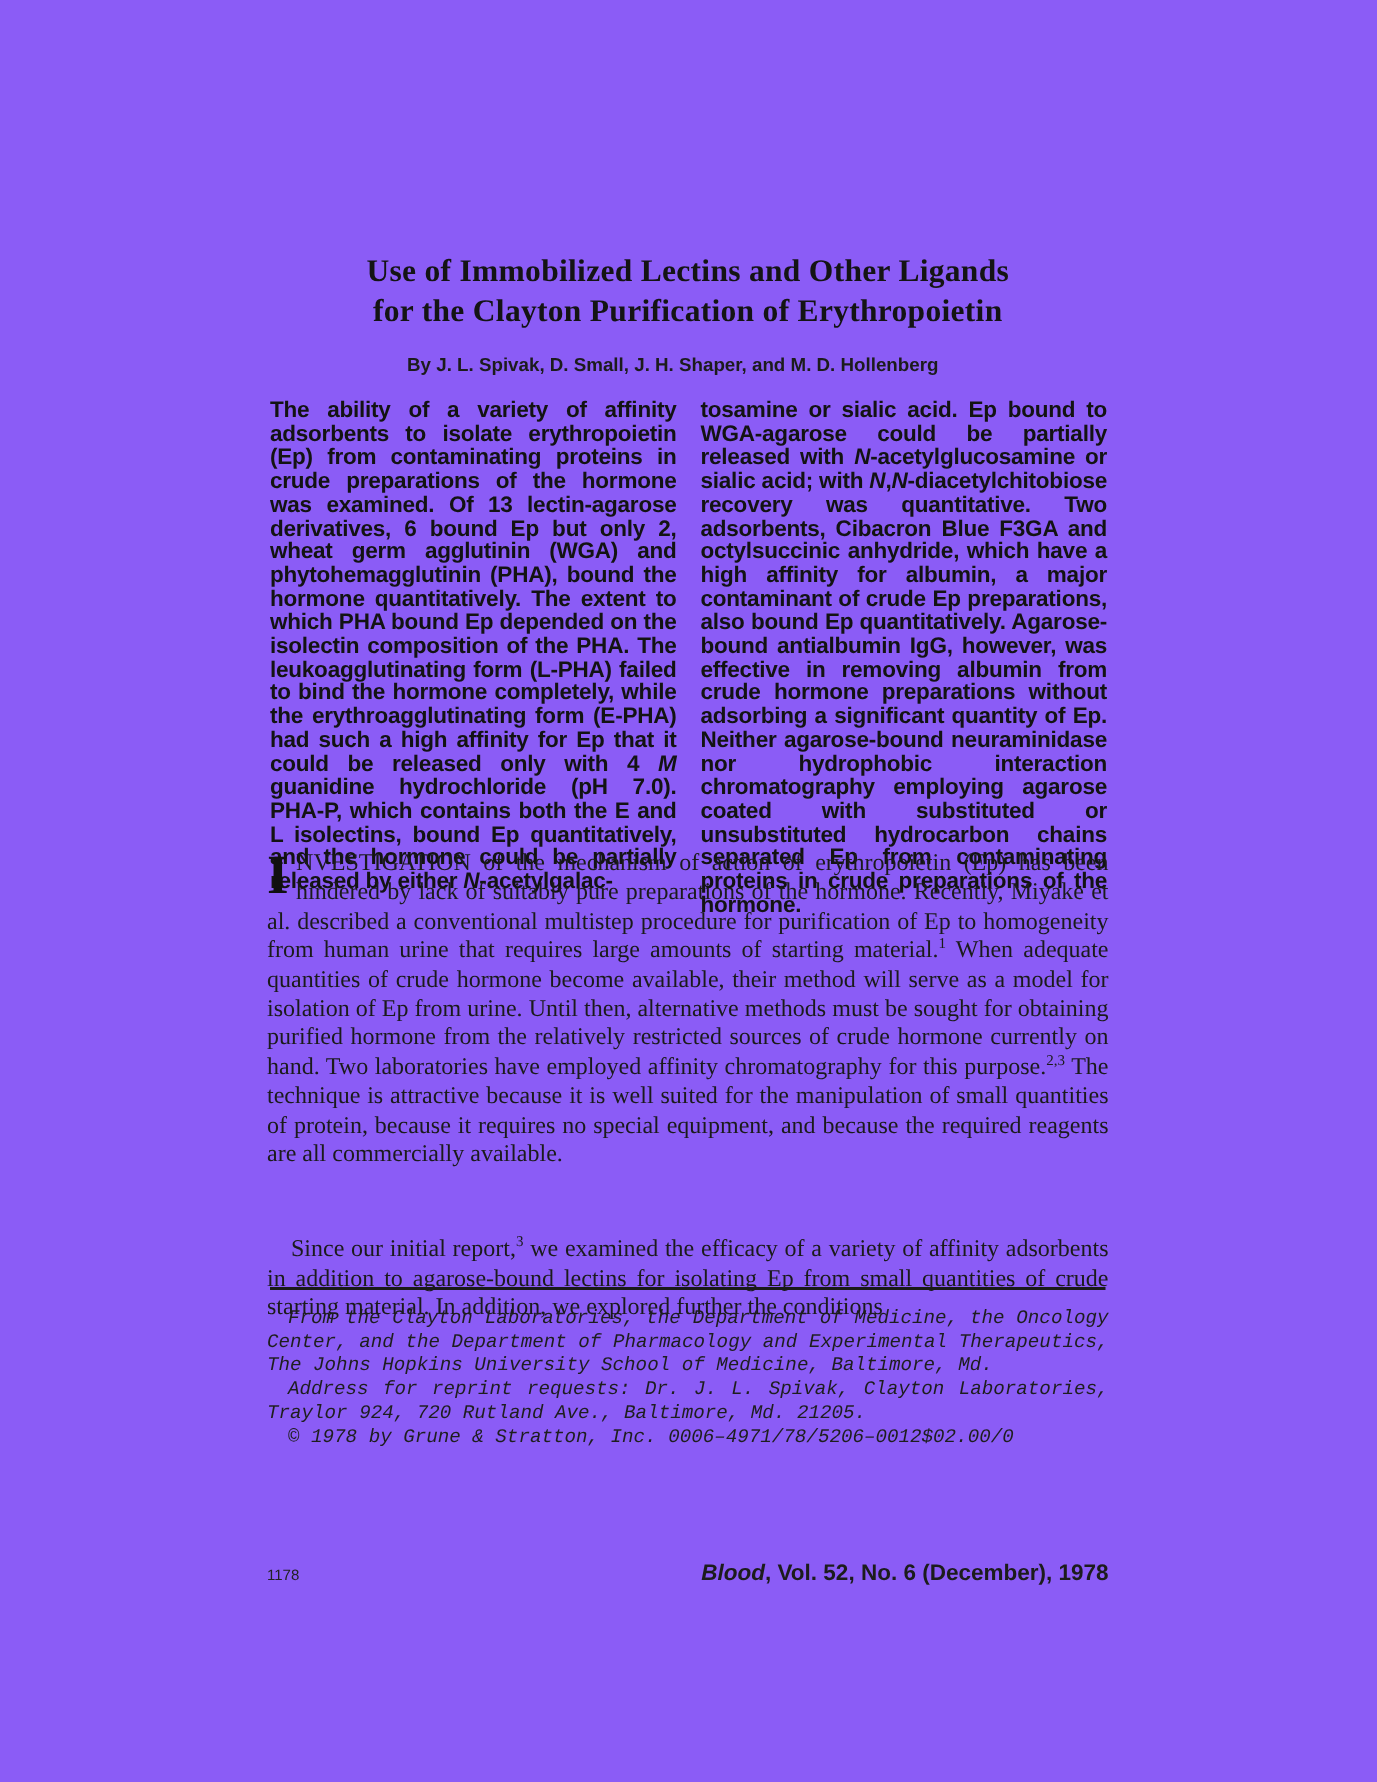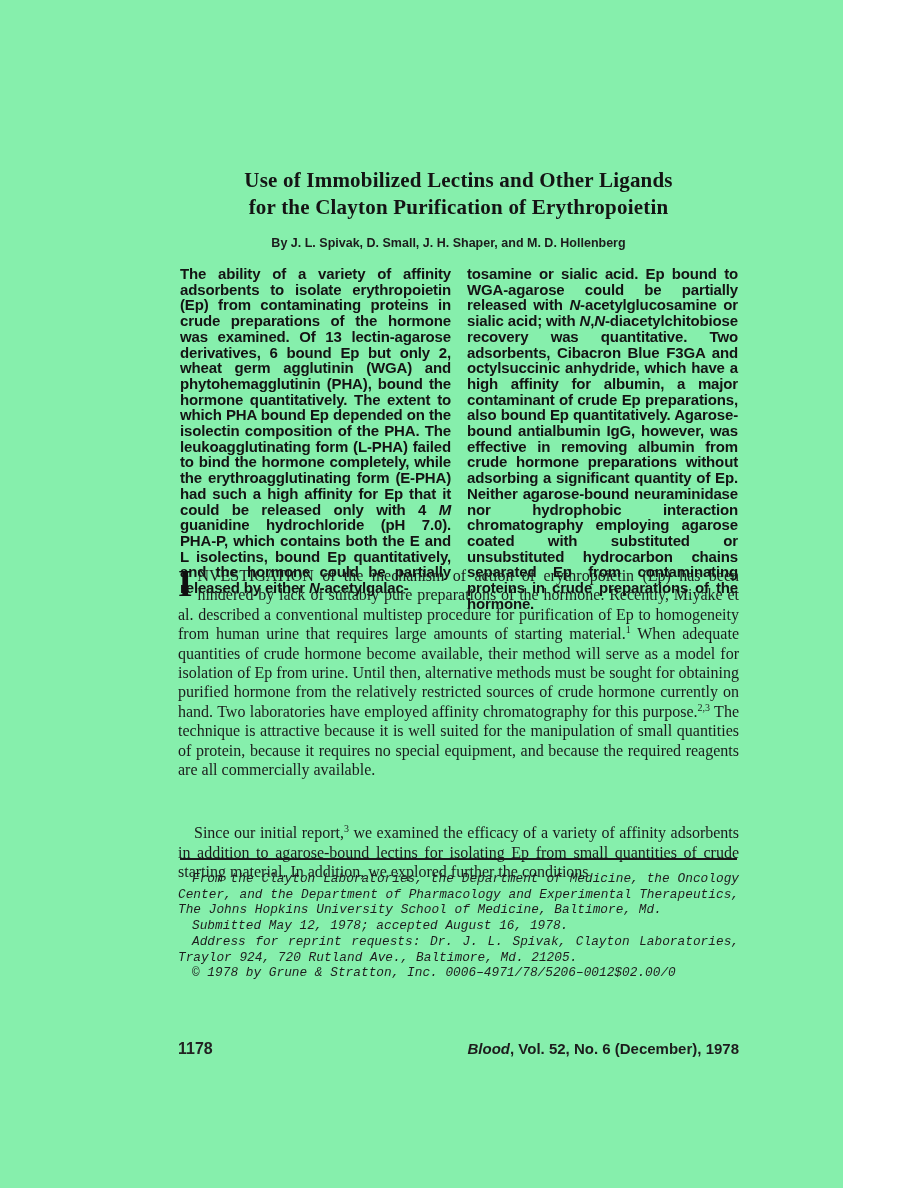--- a/index.html
+++ b/index.html
@@ -5,22 +5,22 @@
   html, body { margin:0; padding:0; }
   body {
     width:918px; height:1188px;
     background:#ffffff;
     font-family:"Liberation Serif", serif;
     color:#1b1b1b;
     -webkit-font-smoothing:antialiased;
   }
   .page {
     position:relative;
-    width:843px; height:1188px;
-    background:#86efac;
+    width:918px; height:1188px;
+    background:#8b5cf6;
     overflow:hidden;
   }
   .title-block {
     position:absolute; top:167px; left:178px; width:561px;
     text-align:center;
     font-family:"Liberation Serif", serif;
     font-weight:bold;
     font-size:21px; line-height:27px;
     color:#141414;
     letter-spacing:0.2px;
@@ -75,21 +75,21 @@
     text-align:justify;
     color:#1e1e1e;
   }
   .footnotes p { margin:0; text-indent:14px;font-family:Liberation Mono, monospace; }
   .footer {
     position:absolute; top:1040px; left:178px; width:561px;
     display:flex; justify-content:space-between; align-items:baseline;
   }
   .page-number {
     font-family:"Liberation Sans", sans-serif;
-    font-size:16px; font-weight:bold; color:#222;
+    font-size:10px; font-weight:normal; color:#222;
   }
   .journal-citation {
     font-family:"Liberation Sans", sans-serif;
     font-size:15px; font-weight:bold; color:#1c1c1c;
   }
 </style>
 </head>
 <body>
 
 <div class="page">
@@ -108,21 +108,20 @@
 
   <div class="body-text">
     <p><span class="dropcap">I</span><span>NVESTIGATION of the mechanism of action of erythropoietin (Ep) has been hindered by lack of suitably pure preparations of the hormone. Recently, Miyake et al. described a conventional multistep procedure for purification of Ep to homogeneity from human urine that requires large amounts of starting material.<sup>1</sup> When adequate quantities of crude hormone become available, their method will serve as a model for isolation of Ep from urine. Until then, alternative methods must be sought for obtaining purified hormone from the relatively restricted sources of crude hormone currently on hand. Two laboratories have employed affinity chromatography for this purpose.<sup>2,3</sup> The technique is attractive because it is well suited for the manipulation of small quantities of protein, because it requires no special equipment, and because the required reagents are all commercially available.</span></p>
     <p class="indent">Since our initial report,<sup>3</sup> we examined the efficacy of a variety of affinity adsorbents in addition to agarose-bound lectins for isolating Ep from small quantities of crude starting material. In addition, we explored further the conditions</p>
   </div>
 
   <hr class="rule">
 
   <div class="footnotes">
     <p>From the Clayton Laboratories, the Department of Medicine, the Oncology Center, and the Department of Pharmacology and Experimental Therapeutics, The Johns Hopkins University School of Medicine, Baltimore, Md.</p>
-    <p>Submitted May 12, 1978; accepted August 16, 1978.</p>
     <p>Address for reprint requests: Dr. J. L. Spivak, Clayton Laboratories, Traylor 924, 720 Rutland Ave., Baltimore, Md. 21205.</p>
     <p>© 1978 by Grune &amp; Stratton, Inc. 0006–4971/78/5206–0012$02.00/0</p>
   </div>
 
   <div class="footer">
     <span class="page-number">1178</span>
     <span class="journal-citation"><i>Blood</i>, Vol. 52, No. 6 (December), 1978</span>
   </div>
 
 </div>

